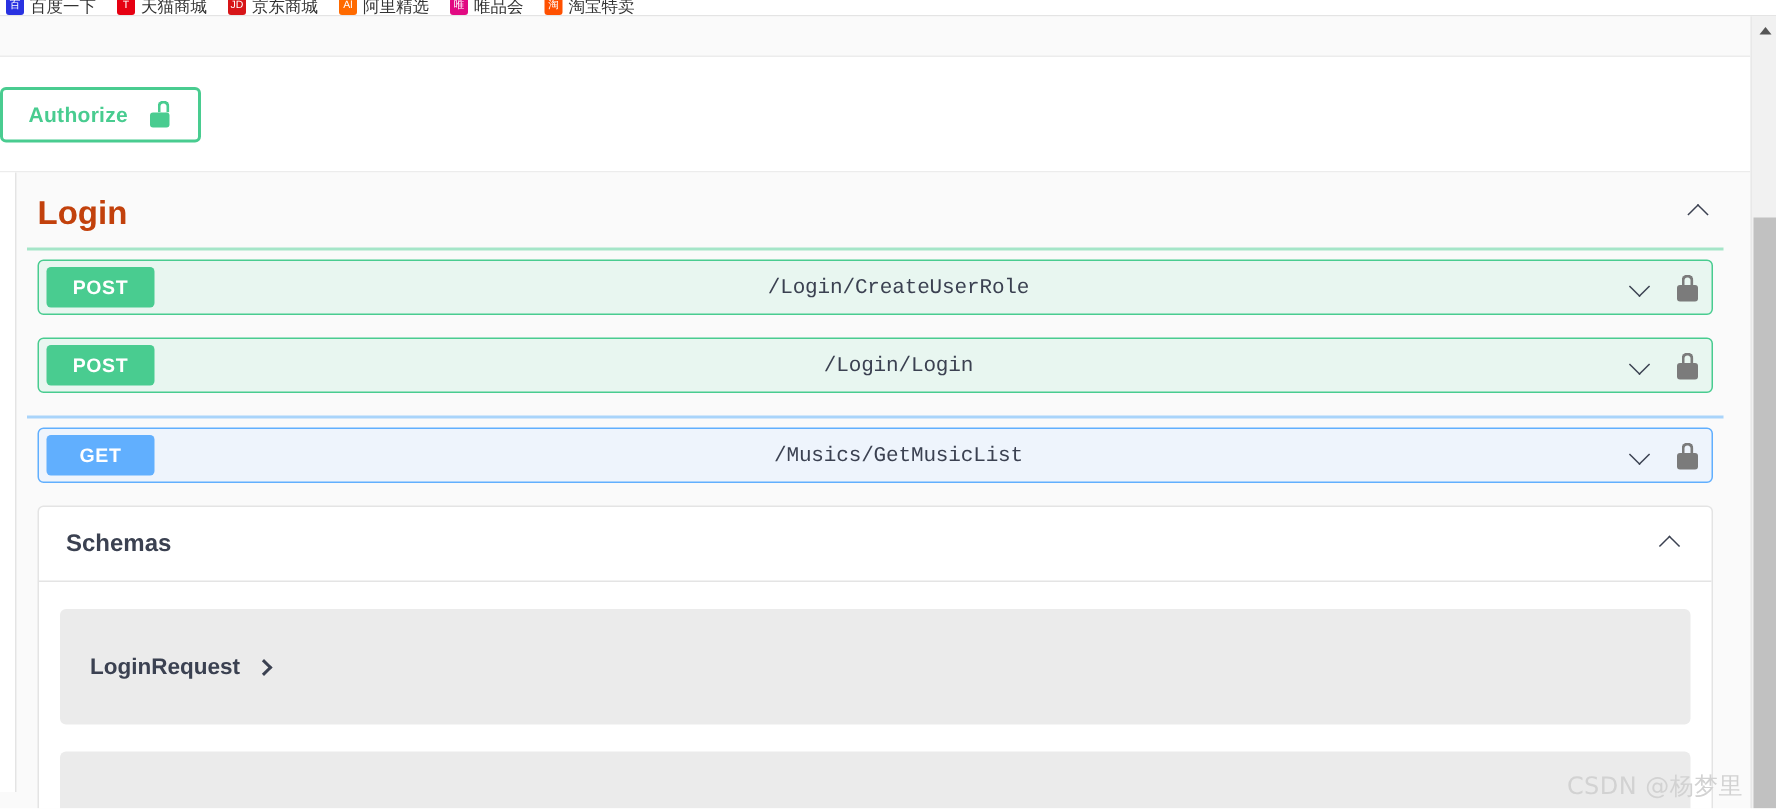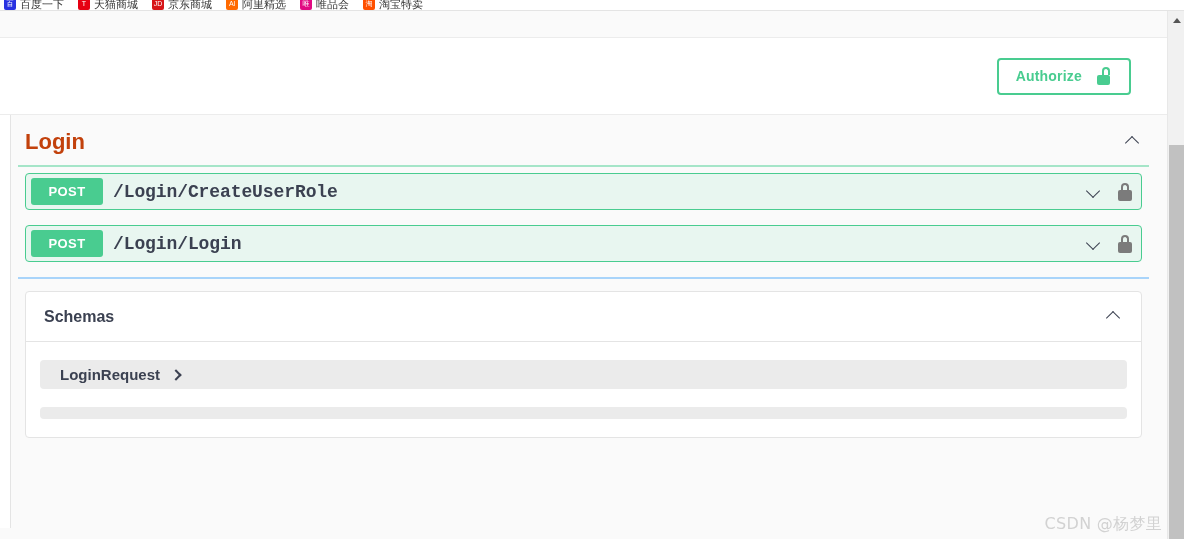--- a/index.html
+++ b/index.html
@@ -75,21 +75,21 @@
     background: #fafafa;
     border-bottom: 1px solid #ececec;
   }
 
   .header-band {
     height: 77px;
     background: #ffffff;
     border-bottom: 1px solid #ececec;
     display: flex;
     align-items: center;
-    justify-content: flex-end;
+    justify-content: flex-start;
     padding-right: 36px;
   }
 
   .authorize-btn {
     display: flex;
     align-items: center;
     gap: 13px;
     border: 2px solid #49cc90;
     border-radius: 4px;
     background: #ffffff;
@@ -155,20 +155,21 @@
   .ops { padding: 6px 7px 0 7px; }
 
   .op-row {
     display: flex;
     align-items: center;
     border-radius: 4px;
     margin-bottom: 15px;
     height: 37px;
     padding: 0 0 0 0;
     cursor: pointer;
+    text-align: center;
   }
   .op-row.post {
     background: #e8f6f0;
     border: 1px solid #49cc90;
   }
   .op-row.get {
     background: #eef4fc;
     border: 1px solid #61affe;
   }
 
@@ -186,23 +187,23 @@
     align-items: center;
     justify-content: center;
     font-family: "Liberation Sans", sans-serif;
   }
   .method-badge.post { background: #49cc90; }
   .method-badge.get  { background: #61affe; }
 
   .op-path {
     flex: 1 1 auto;
     font-family: "Liberation Mono", monospace;
-    font-size: 18px;
+    font-size: 14px;
     color: #3b4151;
-    font-weight: bold;
+    font-weight: normal;
     letter-spacing: -0.1px;
   }
 
   .op-actions {
     display: flex;
     align-items: center;
     gap: 14px;
     padding-right: 8px;
   }
 
@@ -258,21 +259,21 @@
     font-size: 16px;
     font-weight: bold;
     color: #3b4151;
   }
   .schemas-body { padding: 18px 14px 0 14px; }
 
   .model-row {
     background: #ebebeb;
     border-radius: 4px;
     margin-bottom: 18px;
-    padding: 6px 20px;
+    padding: 30px 20px;
     display: flex;
     align-items: center;
     gap: 11px;
     cursor: pointer;
   }
   .model-name {
     font-size: 15px;
     font-weight: bold;
     color: #3b4151;
   }
@@ -424,20 +425,33 @@
                 <span class="body"></span>
               </span>
             </span>
           </div>
         </div>
       </div>
 
       <div class="tag-block">
         <div class="tag-divider blue"></div>
 
+        <div class="ops">
+          <div class="op-row get">
+            <span class="method-badge get">GET</span>
+            <span class="op-path">/Musics/GetMusicList</span>
+            <span class="op-actions">
+              <span class="chev down thin"></span>
+              <span class="lock gray">
+                <span class="shackle"></span>
+                <span class="body"></span>
+              </span>
+            </span>
+          </div>
+        </div>
       </div>
 
       <div class="schemas-panel">
         <div class="schemas-header">
           <span class="schemas-title">Schemas</span>
           <span class="chev thin"></span>
         </div>
         <div class="schemas-body">
           <div class="model-row">
             <span class="model-name">LoginRequest</span>

